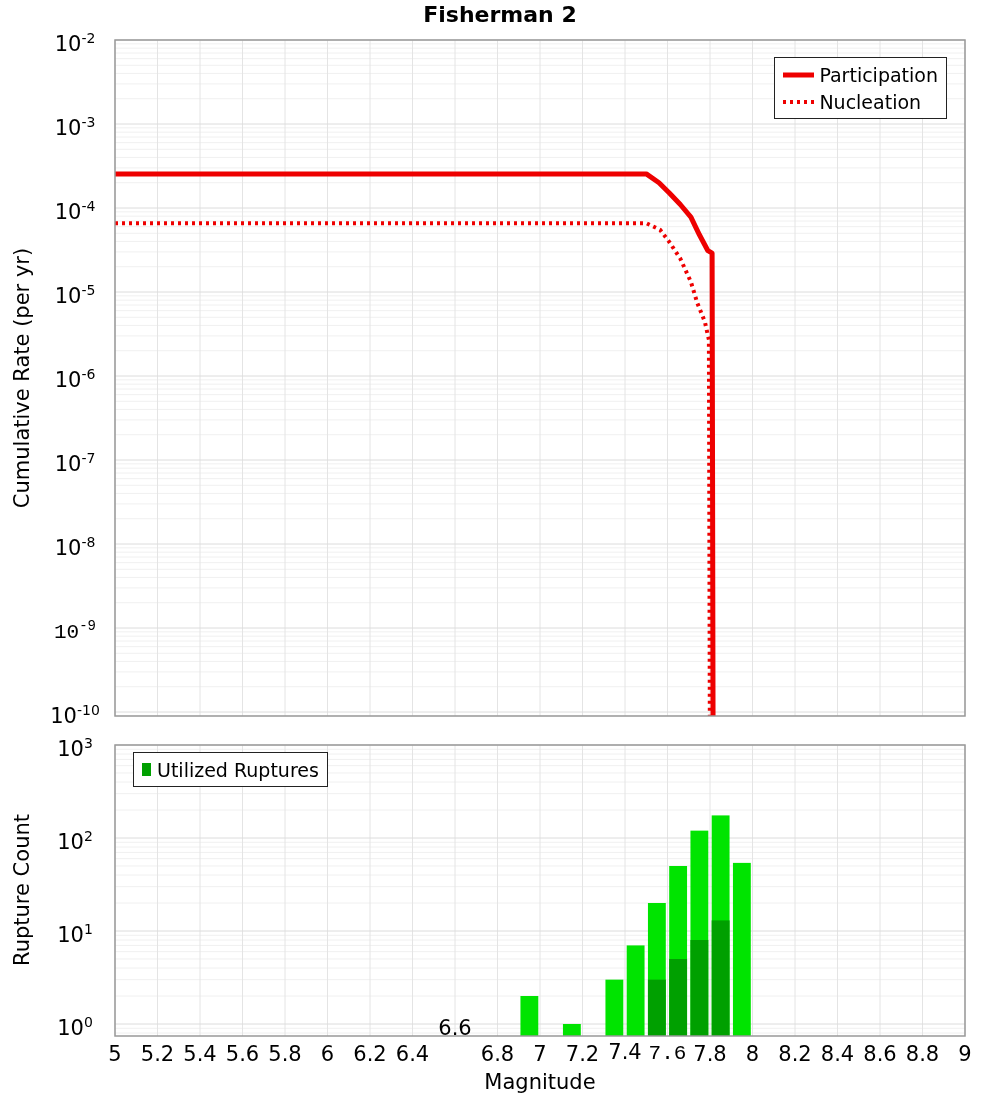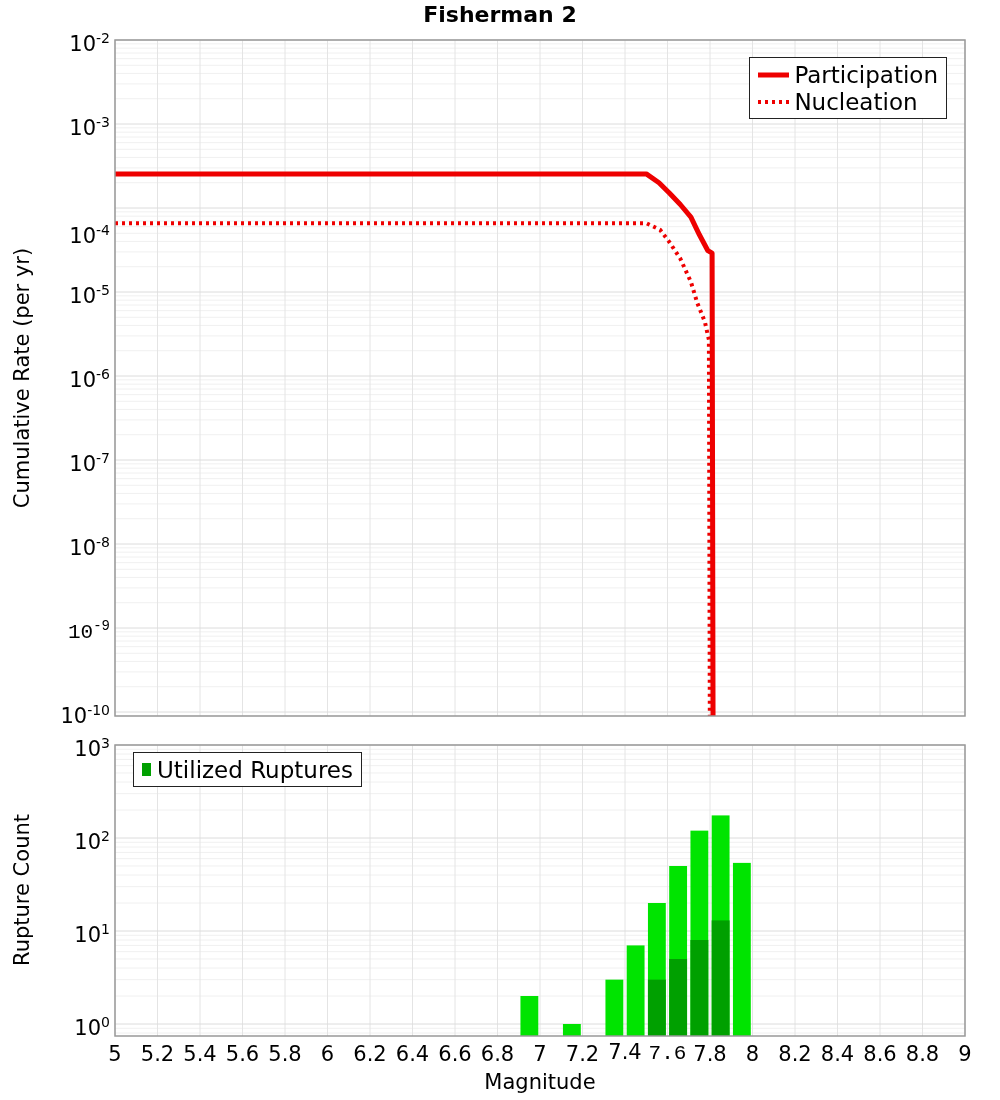--- a/index.html
+++ b/index.html
@@ -6,24 +6,24 @@
   #page{position:relative;width:1000px;height:1100px;background:#fff;
         font-family:"DejaVu Sans","Liberation Sans",sans-serif;color:#000;overflow:hidden;}
   #chart-svg{position:absolute;left:0;top:0;}
   .page-title{position:absolute;top:2px;left:0;width:1000px;text-align:center;
               font-size:22px;font-weight:bold;}
   .axis-title{position:absolute;font-size:21px;white-space:nowrap;}
   .y-title{transform:translate(-50%,-50%) rotate(-90deg);}
   .x-title{transform:translateX(-50%);}
   .tick{position:absolute;font-size:21px;line-height:24px;white-space:nowrap;}
   .tick sup{font-size:14px;}
-  .ytick{text-align:right;width:70px;}
+  .ytick{text-align:center;width:70px;}
   .xtick{transform:translateX(-50%);}
   .legend{position:absolute;background:#fff;border:1px solid #222;padding:3px 8px;z-index:5;}
-  .legend-row{display:flex;align-items:center;height:27px;font-size:23px;white-space:nowrap;}
+  .legend-row{display:flex;align-items:center;height:27px;font-size:19px;white-space:nowrap;}
   .legend-row .sample{margin-right:5px;flex:0 0 auto;display:block;}
 </style>
 </head>
 <body>
 
 <div id="page">
 
   <div class="page-title">Fisherman 2</div>
 
   <svg id="chart-svg" width="1000" height="1100">
@@ -230,40 +230,40 @@
       <svg class="sample" width="10" height="15">
         <rect x="0" y="1" width="9" height="13" fill="#00a000"></rect>
       </svg>
       <span>Utilized Ruptures</span>
     </div>
   </div>
 
   <div id="ticks">
       <div class="tick ytick" style="right: 890px; top: 26px;">10<sup>-2</sup></div>
       <div class="tick ytick" style="right: 890px; top: 110px;">10<sup>-3</sup></div>
-      <div class="tick ytick" style="right: 890px; top: 194px; margin-top: 24px;">10<sup>-4</sup></div>
+      <div class="tick ytick" style="right: 890px; top: 194px;">10<sup>-4</sup></div>
       <div class="tick ytick" style="right: 890px; top: 278px;">10<sup>-5</sup></div>
       <div class="tick ytick" style="right: 890px; top: 362px;">10<sup>-6</sup></div>
       <div class="tick ytick" style="right: 890px; top: 446px;">10<sup>-7</sup></div>
       <div class="tick ytick" style="right: 890px; top: 530px;">10<sup>-8</sup></div>
       <div class="tick ytick" style="right: 890px; top: 614px; font-family: Liberation Mono, monospace;">10<sup>-9</sup></div>
       <div class="tick ytick" style="right: 890px; top: 698px;">10<sup>-10</sup></div>
       <div class="tick ytick" style="right: 890px; top: 731px;">10<sup>3</sup></div>
       <div class="tick ytick" style="right: 890px; top: 824px;">10<sup>2</sup></div>
       <div class="tick ytick" style="right: 890px; top: 917px;">10<sup>1</sup></div>
       <div class="tick ytick" style="right: 890px; top: 1010px;">10<sup>0</sup></div>
       <div class="tick xtick" style="left: 115px; top: 1042px;">5</div>
       <div class="tick xtick" style="left: 157.5px; top: 1042px;">5.2</div>
       <div class="tick xtick" style="left: 200px; top: 1042px;">5.4</div>
       <div class="tick xtick" style="left: 242.5px; top: 1042px;">5.6</div>
       <div class="tick xtick" style="left: 285px; top: 1042px;">5.8</div>
       <div class="tick xtick" style="left: 327.5px; top: 1042px;">6</div>
       <div class="tick xtick" style="left: 370px; top: 1042px;">6.2</div>
       <div class="tick xtick" style="left: 412.5px; top: 1042px;">6.4</div>
-      <div class="tick xtick" style="left: 455px; top: 1042px;">6.6</div>
+      <div class="tick xtick" style="left: 455px; top: 1016px;">6.6</div>
       <div class="tick xtick" style="left: 497.5px; top: 1042px;">6.8</div>
       <div class="tick xtick" style="left: 540px; top: 1042px;">7</div>
       <div class="tick xtick" style="left: 582.5px; top: 1042px;">7.2</div>
       <div class="tick xtick" style="left: 625px; top: 1040px;">7.4</div>
       <div class="tick xtick" style="left: 667.5px; top: 1042px; font-family: Liberation Mono, monospace;">7.6</div>
       <div class="tick xtick" style="left: 710px; top: 1042px;">7.8</div>
       <div class="tick xtick" style="left: 752.5px; top: 1042px;">8</div>
       <div class="tick xtick" style="left: 795px; top: 1042px;">8.2</div>
       <div class="tick xtick" style="left: 837.5px; top: 1042px;">8.4</div>
       <div class="tick xtick" style="left: 880px; top: 1042px;">8.6</div>

